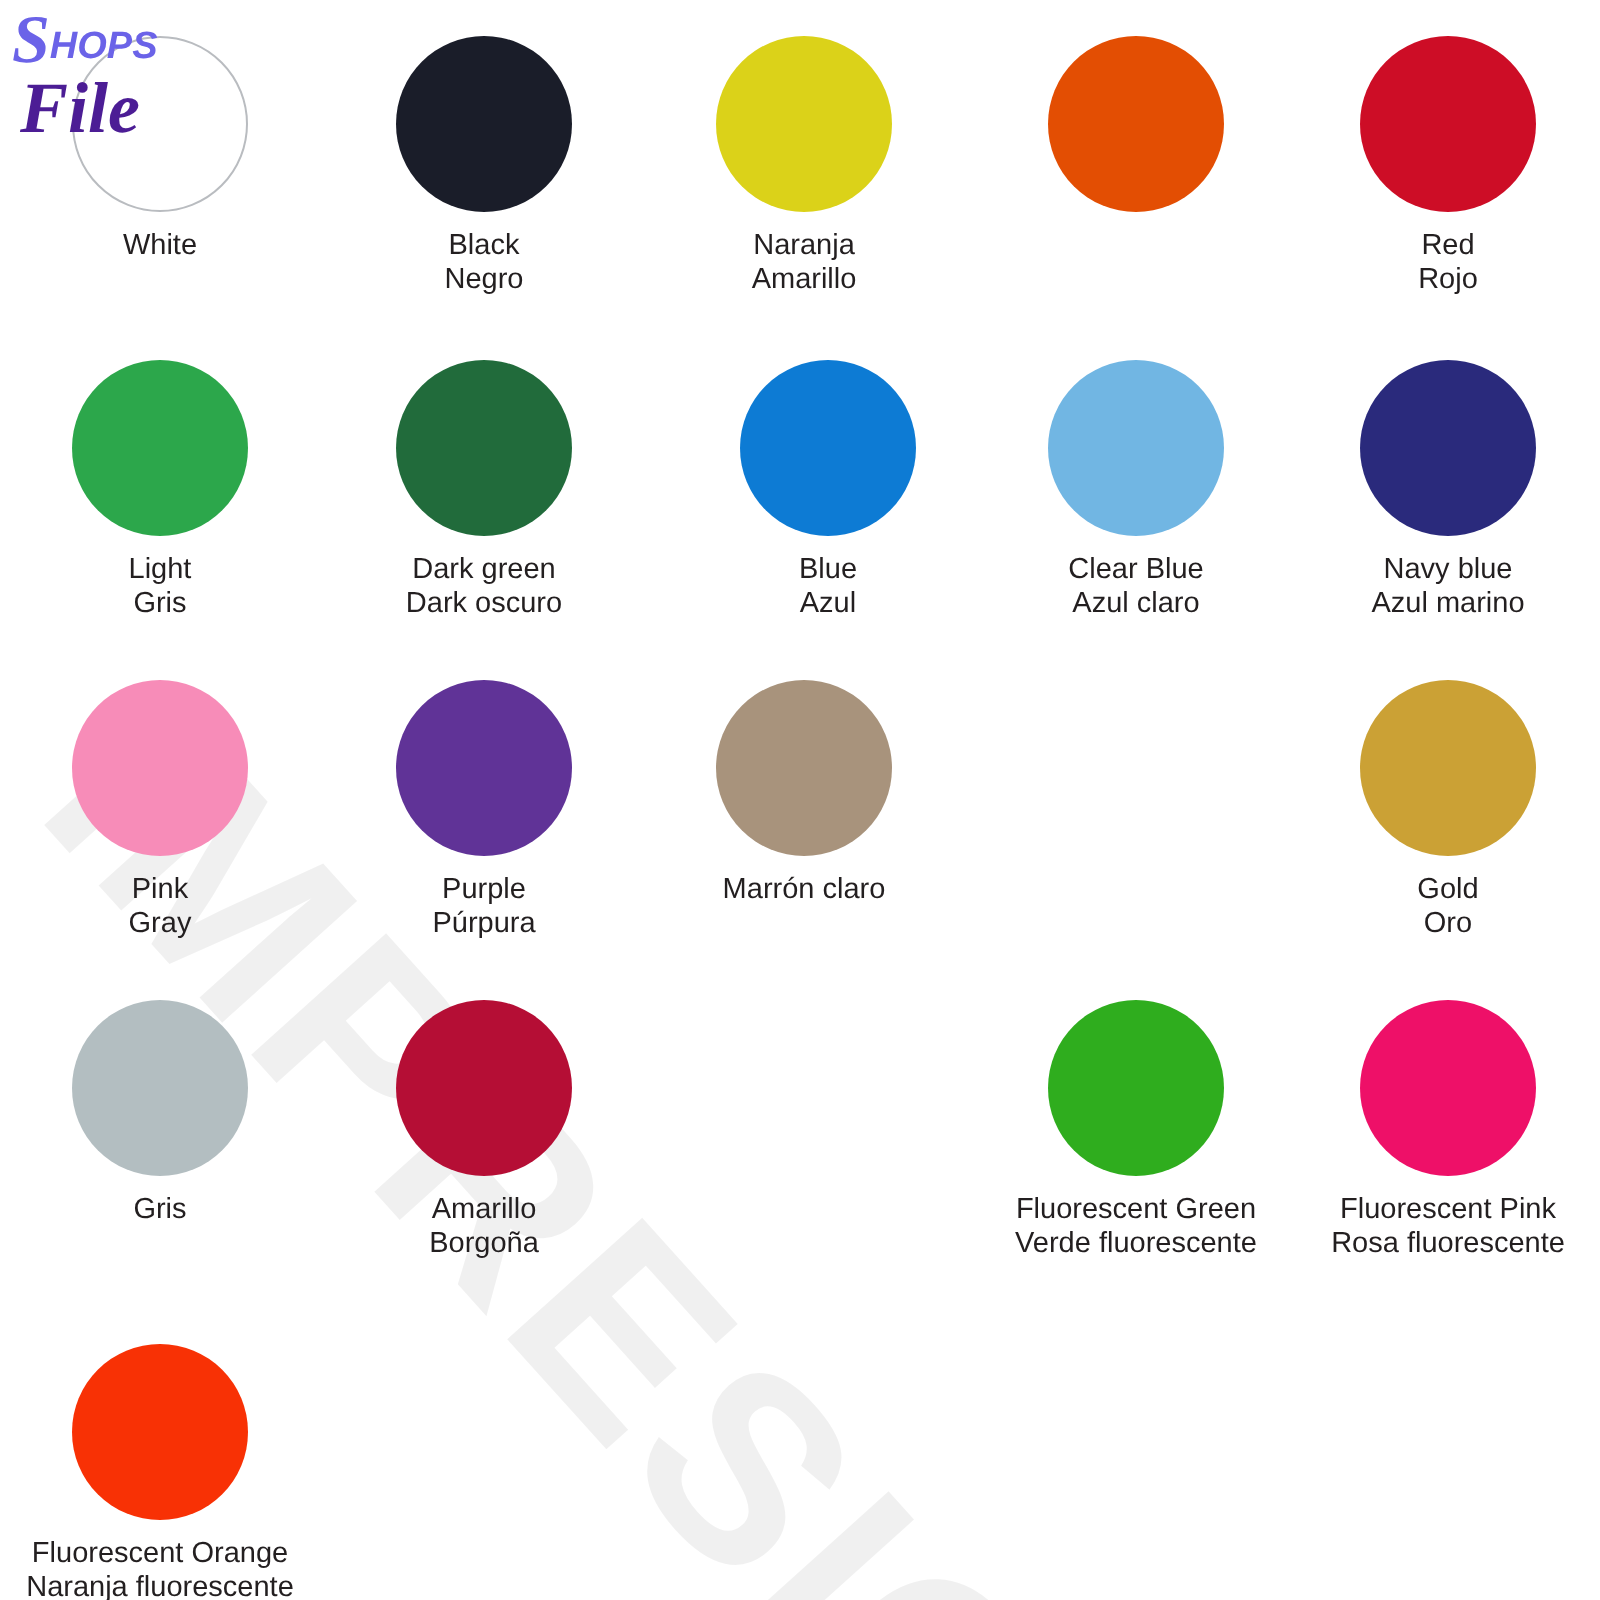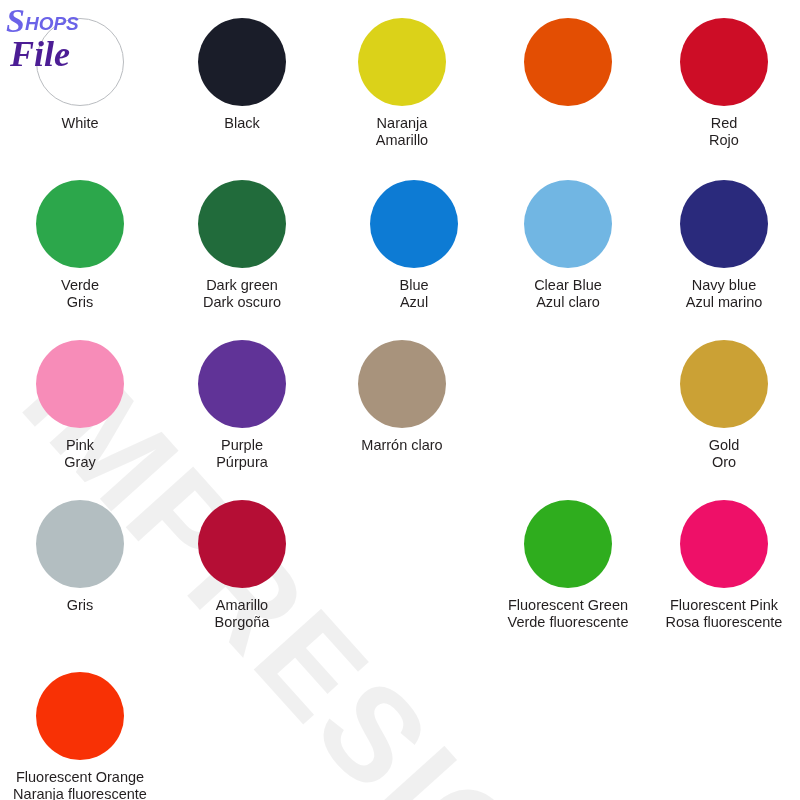--- a/index.html
+++ b/index.html
@@ -146,20 +146,21 @@
     <div class="swatch-cell" style="left: 0px; top: 18px;">
       <div class="swatch-dot outlined" style="background: rgb(255, 255, 255);"></div>
       <div class="swatch-labels">
         <span class="en">White</span>
       </div>
     </div>
     <div class="swatch-cell" style="left: 162px; top: 18px;">
       <div class="swatch-dot" style="background: rgb(26, 29, 41);"></div>
       <div class="swatch-labels">
         <span class="en">Black</span>
+        <span class="es">Negro</span>
       </div>
     </div>
     <div class="swatch-cell" style="left: 322px; top: 18px;">
       <div class="swatch-dot" style="background: rgb(219, 210, 25);"></div>
       <div class="swatch-labels">
         <span class="en">Naranja</span>
         <span class="es">Amarillo</span>
       </div>
     </div>
     <div class="swatch-cell" style="left: 488px; top: 18px;">
@@ -168,21 +169,21 @@
     <div class="swatch-cell" style="left: 644px; top: 18px;">
       <div class="swatch-dot" style="background: rgb(205, 13, 38);"></div>
       <div class="swatch-labels">
         <span class="en">Red</span>
         <span class="es">Rojo</span>
       </div>
     </div>
     <div class="swatch-cell" style="left: 0px; top: 180px;">
       <div class="swatch-dot" style="background: rgb(44, 167, 75);"></div>
       <div class="swatch-labels">
-        <span class="en">Verde</span>
+        <span class="en">Light</span>
         <span class="es">Gris</span>
       </div>
     </div>
     <div class="swatch-cell" style="left: 162px; top: 180px;">
       <div class="swatch-dot" style="background: rgb(33, 107, 59);"></div>
       <div class="swatch-labels">
         <span class="en">Dark green</span>
         <span class="es">Dark oscuro</span>
       </div>
     </div>

